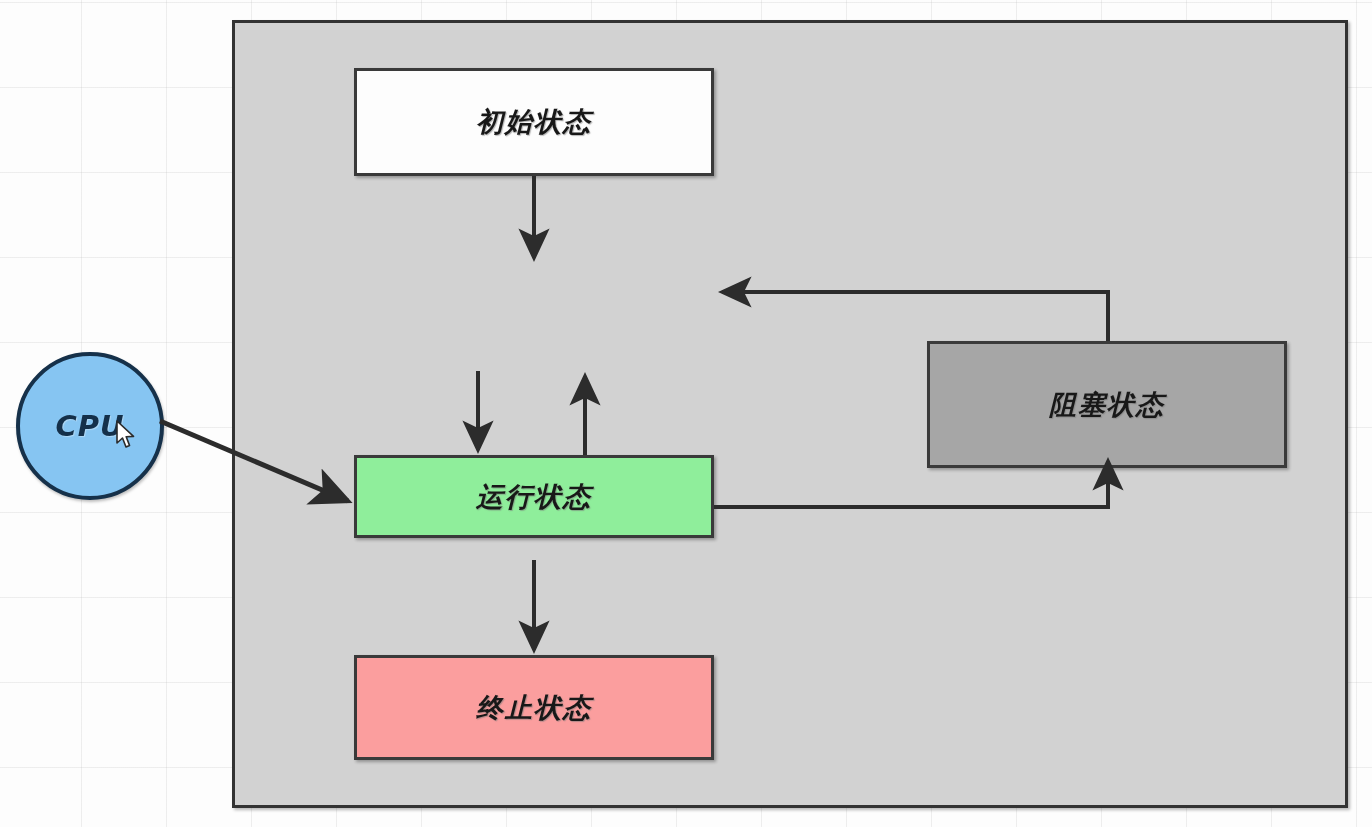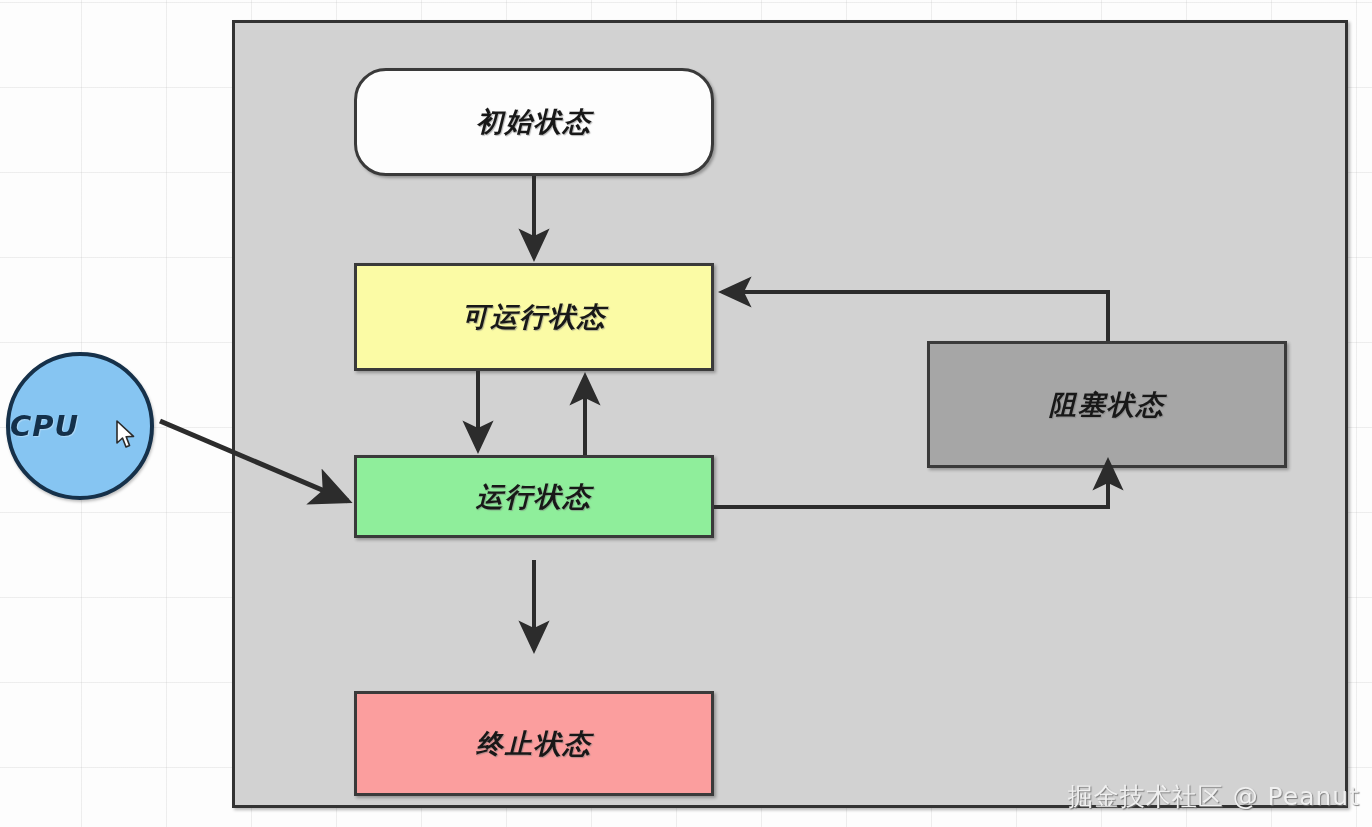--- a/index.html
+++ b/index.html
@@ -57,31 +57,31 @@
 
   #box-initial   { left: 354px; top: 68px;  width: 360px; height: 108px; background: #fdfdfd; }
   #box-runnable  { left: 354px; top: 263px; width: 360px; height: 108px; background: #fbfba5; }
   #box-running   { left: 354px; top: 455px; width: 360px; height: 83px; background: #8fee9b; }
   #box-terminated{ left: 354px; top: 655px; width: 360px; height: 105px; background: #fb9e9e; }
   #box-blocked   { left: 927px; top: 341px; width: 360px; height: 127px; background: #a6a6a6; }
 
   
   #cpu-node {
     position: absolute;
-    left: 6px;
+    left: 16px;
     top: 352px;
     width: 148px;
     height: 148px;
     border-radius: 50%;
     background: #86c5f2;
     border: 4px solid #16314a;
     box-sizing: border-box;
     display: flex;
     align-items: center;
-    justify-content: flex-start;
+    justify-content: center;
     box-shadow: 1px 2px 3px rgba(0,0,0,0.25);
   }
   #cpu-label {
     font-family: "DejaVu Sans", "Liberation Sans", sans-serif;
     font-size: 29px;
     font-weight: bold;
     font-style: italic;
     color: #14304a;
     letter-spacing: 1px;
     text-shadow: 1px 1px 1px rgba(255,255,255,0.35);
@@ -120,33 +120,30 @@
     white-space: nowrap;
   }
 </style>
 </head>
 <body>
 
 <div id="page">
 
   <div id="process-container"></div>
 
-  <div class="state-box" id="box-initial" style="background: rgb(253, 253, 253); border-radius: 32px;">
+  <div class="state-box" id="box-initial" style="background: rgb(253, 253, 253);">
     <span class="state-label">初始状态</span>
   </div>
 
-  <div class="state-box" id="box-runnable" style="background: rgb(251, 251, 165);">
-    <span class="state-label">可运行状态</span>
-  </div>
 
   <div class="state-box" id="box-running" style="background: rgb(143, 238, 155);">
     <span class="state-label">运行状态</span>
   </div>
 
-  <div class="state-box" id="box-terminated" style="background: rgb(251, 158, 158); margin-top: 36px;">
+  <div class="state-box" id="box-terminated" style="background: rgb(251, 158, 158);">
     <span class="state-label">终止状态</span>
   </div>
 
   <div class="state-box" id="box-blocked" style="background: rgb(166, 166, 166);">
     <span class="state-label">阻塞状态</span>
   </div>
 
   <div id="cpu-node" style="background: rgb(134, 197, 242); border-color: rgb(22, 49, 74);">
     <span id="cpu-label">CPU</span>
   </div>
@@ -170,15 +167,14 @@
 
     <path d="M1108,341 L1108,292 L722,292" fill="none" stroke="#2c2c2c" stroke-width="4" marker-end="url(#arrowhead)"></path>
 
     <line x1="160" y1="421" x2="348" y2="501" stroke="#2c2c2c" stroke-width="5" marker-end="url(#arrowhead)"></line>
   </svg>
 
   <svg id="mouse-cursor" viewBox="0 0 22 30" style="left: 115px; top: 420px;">
     <path d="M2,1 L2,23 L7.5,18 L11,27 L14.5,25.4 L11.2,16.8 L18.5,16.4 Z" fill="#ffffff" stroke="#2b2b2b" stroke-width="1.6" stroke-linejoin="round"></path>
   </svg>
 
-  <div id="watermark">掘金技术社区 @ Peanut</div>
 
 </div>
 
 </body></html>

